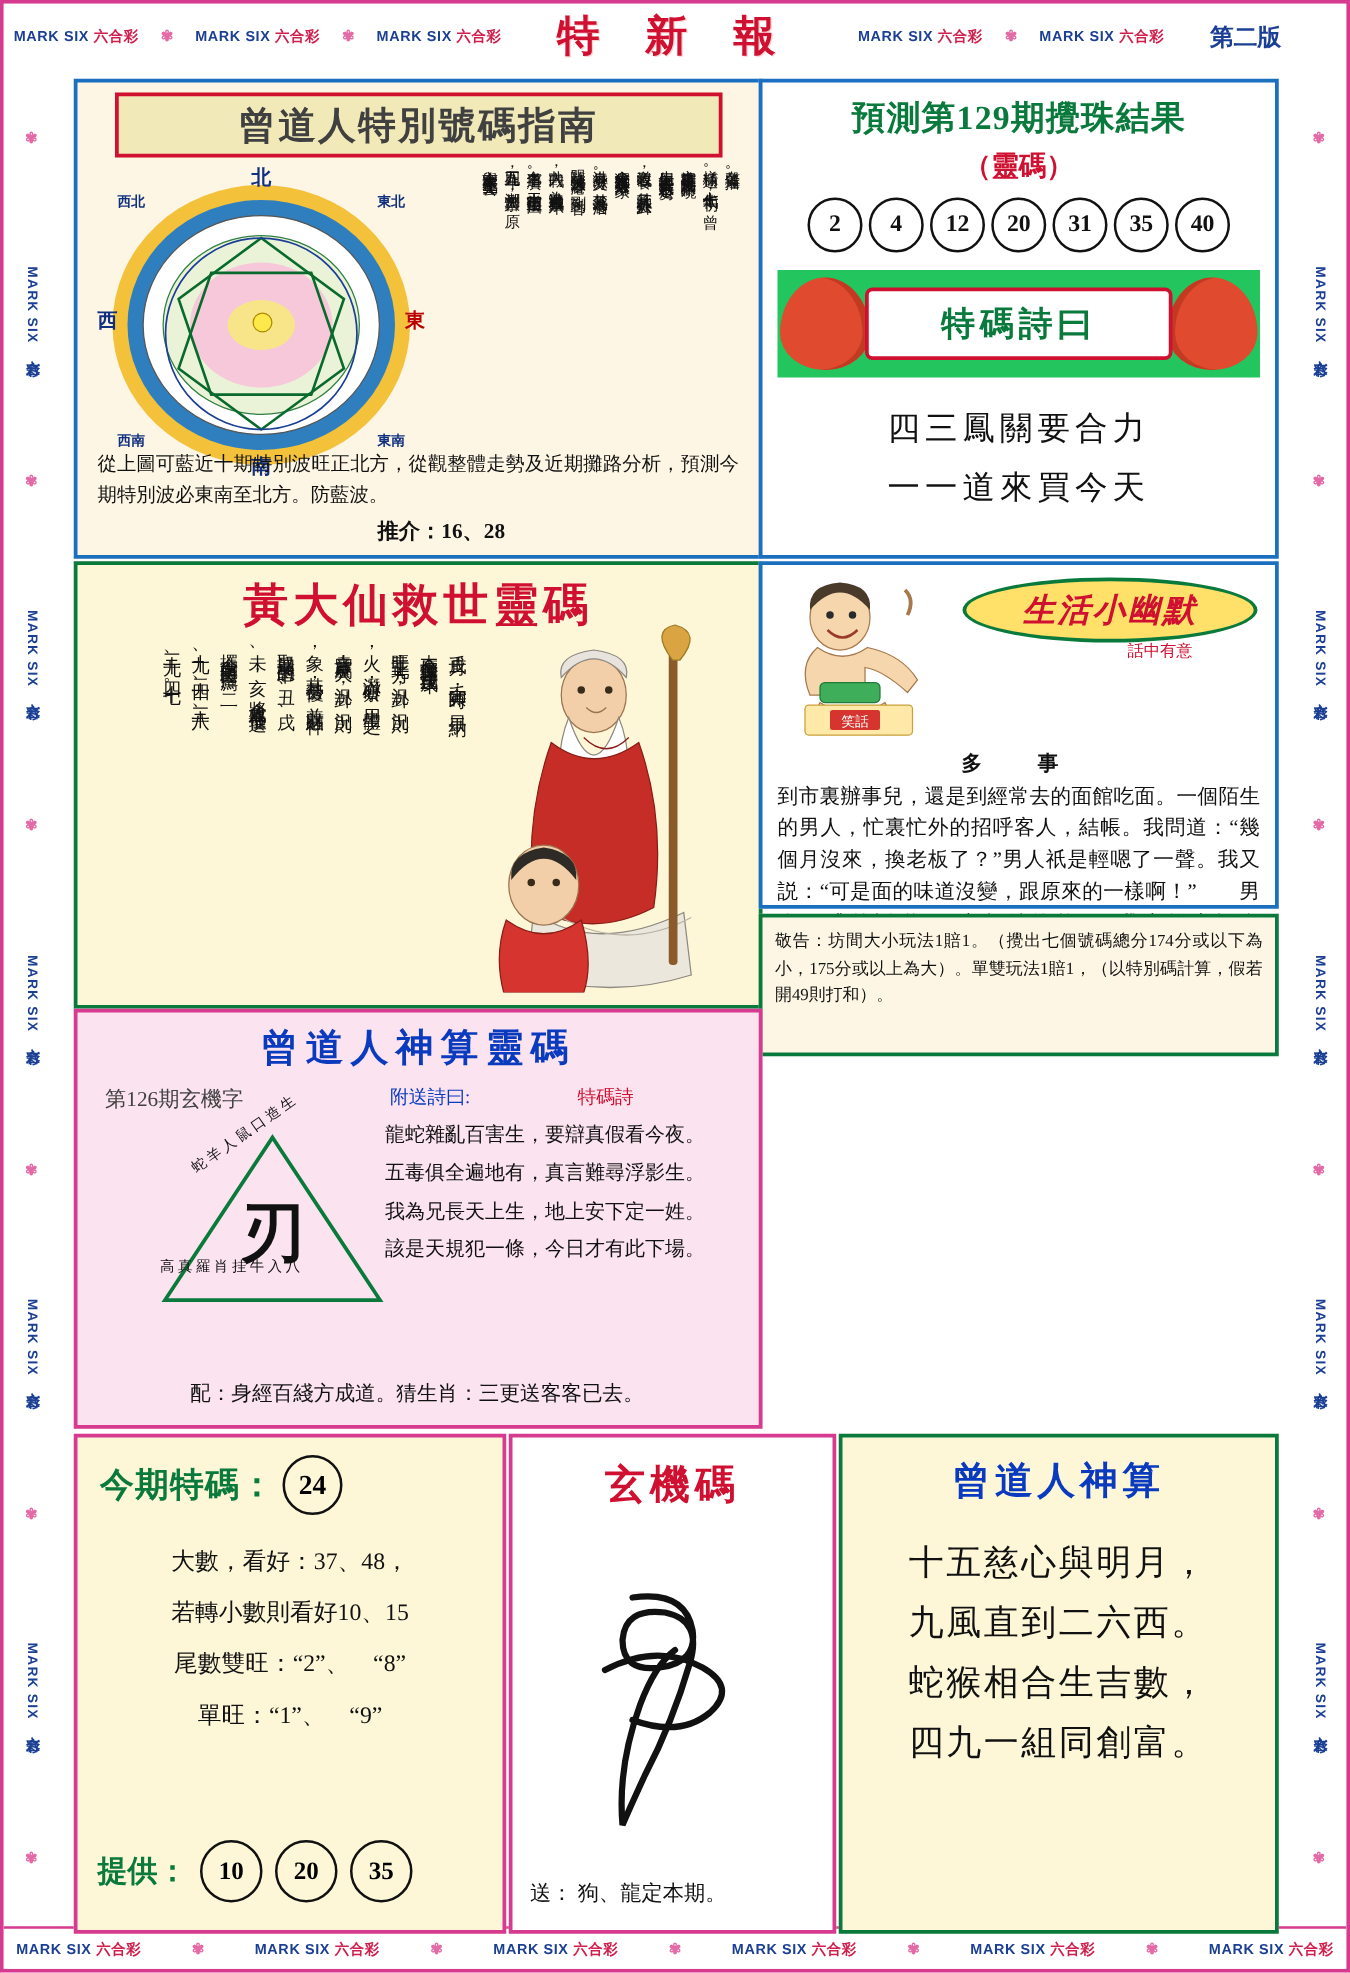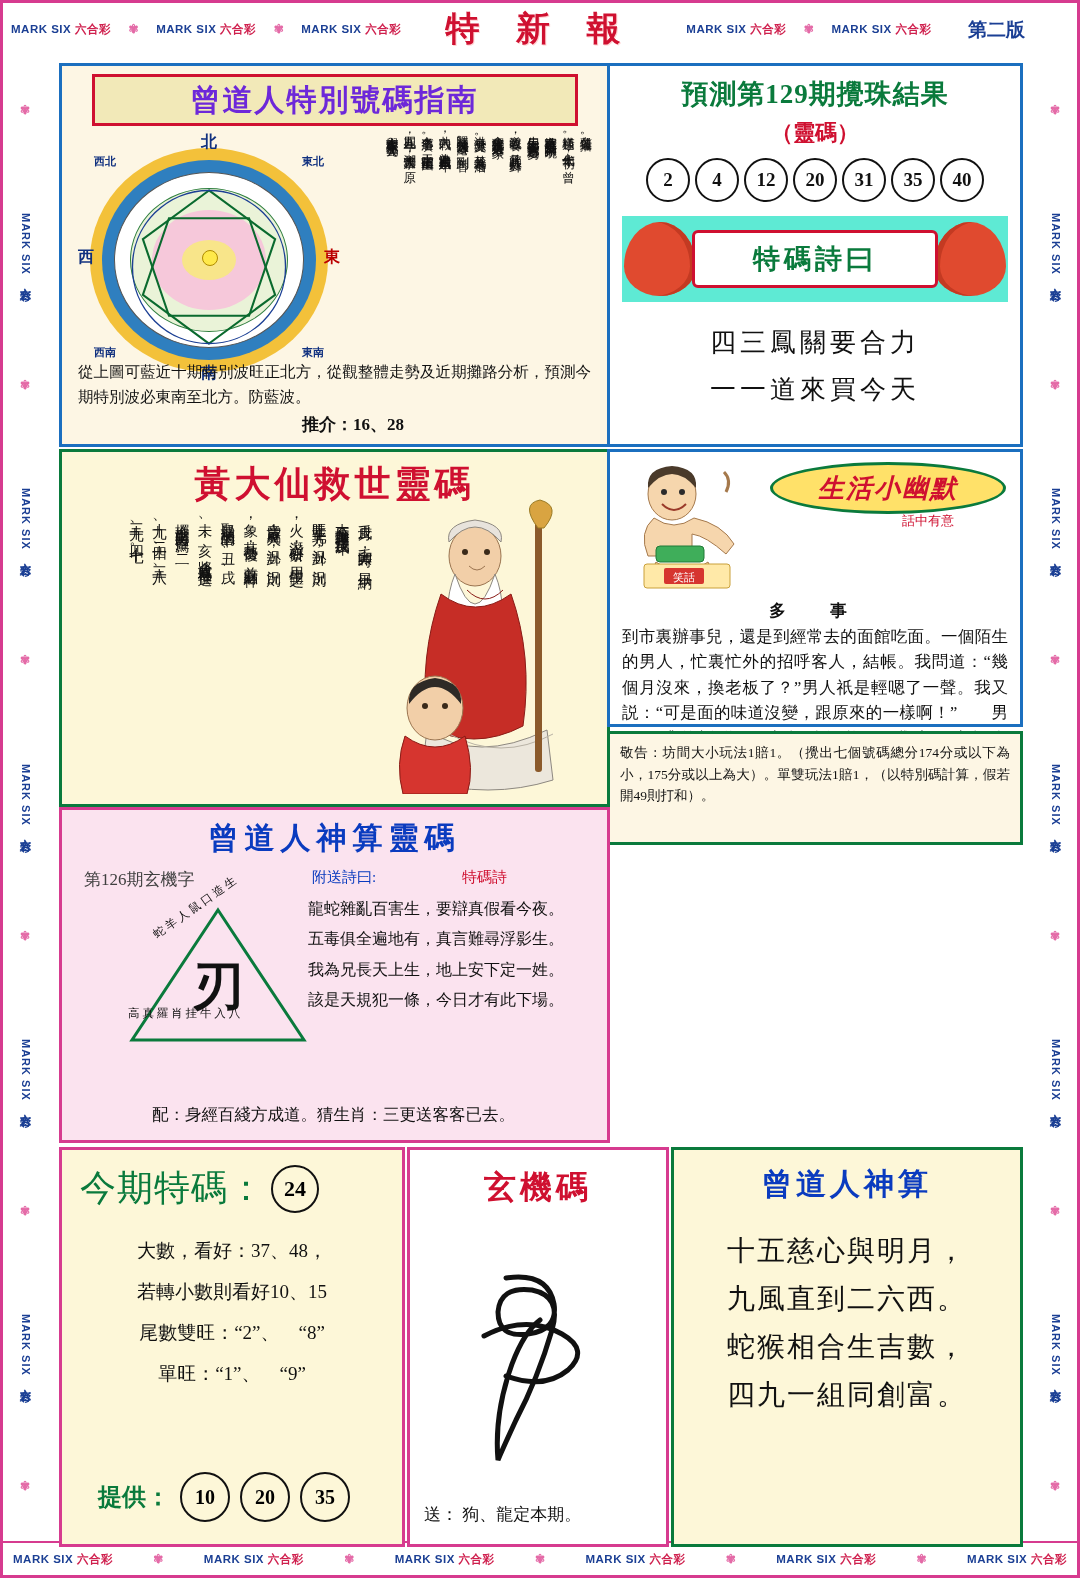--- a/index.html
+++ b/index.html
@@ -50,21 +50,21 @@
   .content{
     position:absolute;left:46px;right:46px;top:56px;bottom:36px;
   }
 
   
   .panelA{position:absolute;left:10px;top:4px;width:545px;height:378px;background:#fdf6e4;border:3px solid #1b6fbf;}
   .panelA .cap{
     margin:8px auto 0;width:480px;height:46px;background:#f2e9b8;border:3px solid #cf1030;
     display:flex;align-items:center;justify-content:center;
   }
-  .panelA .cap span{font-size:30px;font-weight:bold;color:#6d28d9;letter-spacing:2px;}
+  .panelA .cap span{font-size:30px;font-weight:bold;color:#404040;letter-spacing:2px;}
   .compass{position:absolute;left:18px;top:66px;width:258px;height:250px;}
   .compass .ring{position:absolute;border-radius:50%;}
   .r1{inset:16px 10px 10px 10px;background:#f3c13a;}
   .r2{inset:28px 22px 22px 22px;background:#2f7fbf;}
   .r3{inset:40px 34px 34px 34px;background:#ffffff;border:1px solid #555;}
   .r4{inset:56px 50px 50px 50px;background:#eaf3d8;border:1px solid #2f7f3f;}
   .r5{inset:78px 72px 72px 72px;background:#f6c8da;}
   .r6{inset:108px 102px 102px 102px;background:#f8e58a;}
   .dot{position:absolute;left:50%;top:50%;width:14px;height:14px;margin:-7px 0 0 -7px;border-radius:50%;background:#ffe94a;border:1px solid #b08b00;}
   .cdir{position:absolute;color:#10307f;font-weight:bold;font-size:16px;}
@@ -85,21 +85,21 @@
   .panelA .vtextblock p{margin:0;writing-mode:vertical-rl;text-orientation:upright;letter-spacing:1px;max-height:246px;}
   .panelA .btm{position:absolute;left:16px;right:16px;bottom:34px;font-size:15.5px;line-height:1.6;color:#111;text-align:justify;}
   .panelA .rec{position:absolute;left:0;right:0;bottom:8px;text-align:center;font-size:17px;font-weight:bold;color:#111;padding-left:37px;}
 
   
   .panelB{position:absolute;right:8px;top:4px;width:410px;height:378px;background:#ffffff;border:3px solid #1b6fbf;}
   .panelB h2{margin:10px 0 0;text-align:center;font-size:27px;color:#0a7a3c;font-weight:bold;letter-spacing:1px;}
   .panelB h3{margin:6px 0 0;text-align:center;font-size:22px;color:#cf1030;font-weight:bold;}
   .balls{display:flex;justify-content:center;gap:5px;margin-top:10px;}
   .ball{width:40px;height:40px;border-radius:50%;border:2px solid #111;display:flex;align-items:center;justify-content:center;font-size:19px;font-weight:bold;color:#111;background:#fff;}
-  .tema{position:relative;margin:14px 12px 0;height:86px;background:#5eead4;text-align:right;}
+  .tema{position:relative;margin:14px 12px 0;height:86px;background:#22c55e;text-align:right;}
   .tema .plate{position:absolute;left:70px;right:70px;top:14px;bottom:14px;background:#fff;border:3px solid #cf1030;border-radius:6px;display:flex;align-items:center;justify-content:center;}
   .tema .plate span{font-size:27px;font-weight:bold;color:#0a7a3c;letter-spacing:4px;}
   .leafL,.leafR{position:absolute;top:6px;width:72px;height:74px;background:#e04a2f;border-radius:50% 50% 50% 50%/60% 60% 40% 40%;}
   .leafL{left:2px;box-shadow:inset -6px 0 0 #c33a22;}
   .leafR{right:2px;box-shadow:inset 6px 0 0 #c33a22;}
   .poem{margin:18px 0 0;text-align:center;font-size:26px;line-height:1.8;color:#111;letter-spacing:4px;}
 
   
   .panelC{position:absolute;left:10px;top:390px;width:545px;height:352px;background:#fdf7d8;border:3px solid #0a7a3c;}
   .panelC h2{margin:8px 0 0;text-align:center;font-size:36px;font-weight:bold;color:#cf1030;letter-spacing:4px;}
@@ -128,24 +128,24 @@
   .panelE .verses{position:absolute;left:246px;top:84px;right:14px;font-size:16px;line-height:1.9;color:#111;}
   .panelE .foot{position:absolute;left:90px;right:14px;bottom:14px;font-size:16.5px;color:#111;}
 
   
   .panelF{position:absolute;right:8px;top:672px;width:410px;height:108px;background:#fdf6e4;border:3px solid #0a7a3c;}
   .panelF p{margin:8px 10px;font-size:13.5px;line-height:1.6;color:#111;text-align:justify;}
 
   
   .panelG{position:absolute;left:10px;top:1088px;width:340px;height:394px;background:#fdf7d8;border:3px solid #d63b8f;}
   .panelG .hd{display:flex;align-items:center;gap:6px;margin:14px 0 0 18px;}
-  .panelG .hd .t{font-size:36px;font-weight:normal;color:#0a7a3c;letter-spacing:1px;}
+  .panelG .hd .t{font-size:27px;font-weight:bold;color:#0a7a3c;letter-spacing:1px;}
   .panelG .hd .num{width:44px;height:44px;border-radius:50%;border:2px solid #111;display:flex;align-items:center;justify-content:center;font-size:22px;font-weight:bold;}
   .panelG .lines{margin:18px 14px 0;font-size:19px;line-height:2.15;color:#111;text-align:center;}
-  .panelG .provide{position:absolute;left:16px;right:16px;bottom:22px;display:flex;align-items:center;gap:10px;margin-left:20px;}
+  .panelG .provide{position:absolute;left:16px;right:16px;bottom:22px;display:flex;align-items:center;gap:10px;}
   .panelG .provide .lbl{font-size:24px;font-weight:bold;color:#0a7a3c;}
   .panelG .provide .num{width:46px;height:46px;border-radius:50%;border:2px solid #111;display:flex;align-items:center;justify-content:center;font-size:20px;font-weight:bold;}
 
   
   .panelH{position:absolute;left:358px;top:1088px;width:256px;height:394px;background:#ffffff;border:3px solid #d63b8f;}
   .panelH h2{margin:16px 0 0;text-align:center;font-size:32px;font-weight:bold;color:#cf1030;letter-spacing:4px;}
   .panelH .sig{position:absolute;left:0;right:0;top:90px;height:230px;}
   .panelH .send{position:absolute;left:14px;right:10px;bottom:18px;font-size:17px;color:#111;}
 
   

